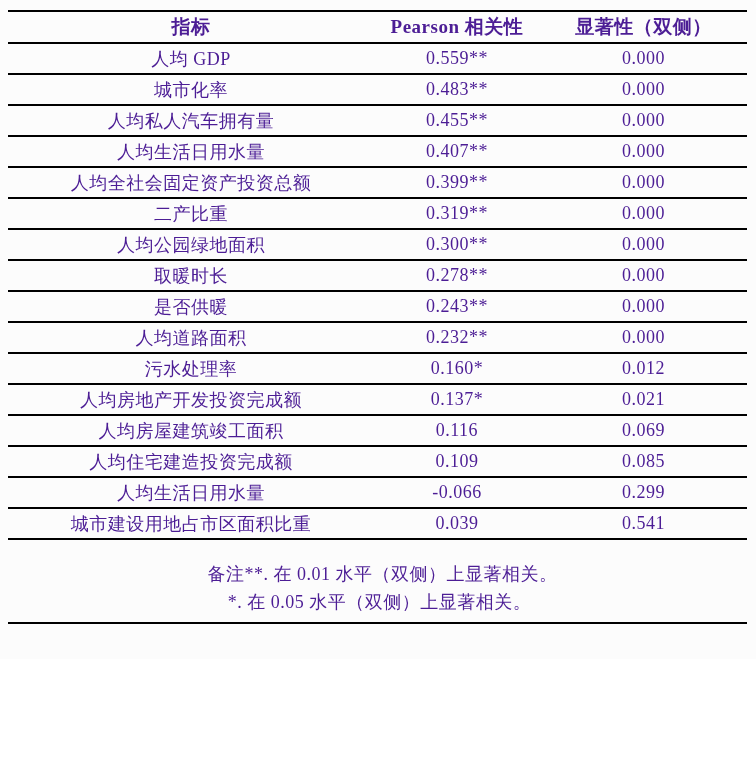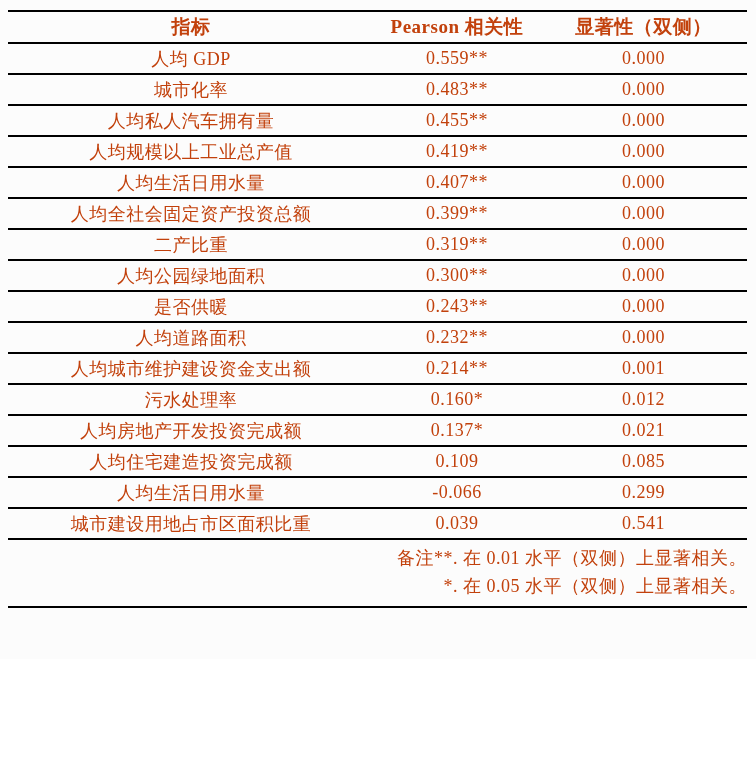--- a/index.html
+++ b/index.html
@@ -2,21 +2,21 @@
 <html><head>
 <meta charset="utf-8">
 <style>
   html, body { margin: 0; padding: 0; }
   .page {
     width: 756px;
     height: 659px;
     background: #fcfcfc;
     position: relative;
     font-family: "Liberation Serif", "DejaVu Serif", serif;
-    color: #c2410c;
+    color: #4c1d95;
     overflow: hidden;
   }
   table.corr-table {
     position: absolute;
     left: 8px;
     top: 10px;
     width: 739px;
     border-collapse: collapse;
     border-top: 2px solid #000;
     table-layout: fixed;
@@ -37,23 +37,23 @@
   .corr-table td {
     border-bottom: 2px solid #000;
     font-size: 18px;
     height: 29px;
     padding: 0;
     text-align: center;
     letter-spacing: 0.5px;
     white-space: nowrap;
   }
   .corr-table td.notes-cell {
-    text-align: right;
+    text-align: center;
     height: auto;
-    padding: 4px 0 6px 4px;
+    padding: 20px 0 6px 4px;
     margin-left: 20px;
   }
   .notes-cell .note-line {
     font-size: 18px;
     line-height: 28px;
     letter-spacing: 0.5px;
   }
   .notes-cell .note-line.first { text-indent: 6px; }
 </style>
 </head>
@@ -83,68 +83,68 @@
           <td>城市化率</td>
           <td>0.483**</td>
           <td>0.000</td>
         </tr>
         <tr>
           <td>人均私人汽车拥有量</td>
           <td>0.455**</td>
           <td>0.000</td>
         </tr>
         <tr>
-          <td>人均规模以上工业总产值</td>
-          <td>0.419**</td>
-          <td>0.000</td>
-        </tr>
-        <tr>
           <td>人均生活日用水量</td>
           <td>0.407**</td>
           <td>0.000</td>
         </tr>
         <tr>
           <td>人均全社会固定资产投资总额</td>
           <td>0.399**</td>
           <td>0.000</td>
         </tr>
         <tr>
           <td>二产比重</td>
           <td>0.319**</td>
           <td>0.000</td>
         </tr>
         <tr>
           <td>人均公园绿地面积</td>
           <td>0.300**</td>
           <td>0.000</td>
         </tr>
         <tr>
+          <td>取暖时长</td>
+          <td>0.278**</td>
+          <td>0.000</td>
+        </tr>
+        <tr>
           <td>是否供暖</td>
           <td>0.243**</td>
           <td>0.000</td>
         </tr>
         <tr>
           <td>人均道路面积</td>
           <td>0.232**</td>
           <td>0.000</td>
         </tr>
         <tr>
-          <td>人均城市维护建设资金支出额</td>
-          <td>0.214**</td>
-          <td>0.001</td>
-        </tr>
-        <tr>
           <td>污水处理率</td>
           <td>0.160*</td>
           <td>0.012</td>
         </tr>
         <tr>
           <td>人均房地产开发投资完成额</td>
           <td>0.137*</td>
           <td>0.021</td>
+        </tr>
+        <tr>
+          <td>人均房屋建筑竣工面积</td>
+          <td>0.116</td>
+          <td>0.069</td>
         </tr>
         <tr>
           <td>人均住宅建造投资完成额</td>
           <td>0.109</td>
           <td>0.085</td>
         </tr>
         <tr>
           <td>人均生活日用水量</td>
           <td>-0.066</td>
           <td>0.299</td>

